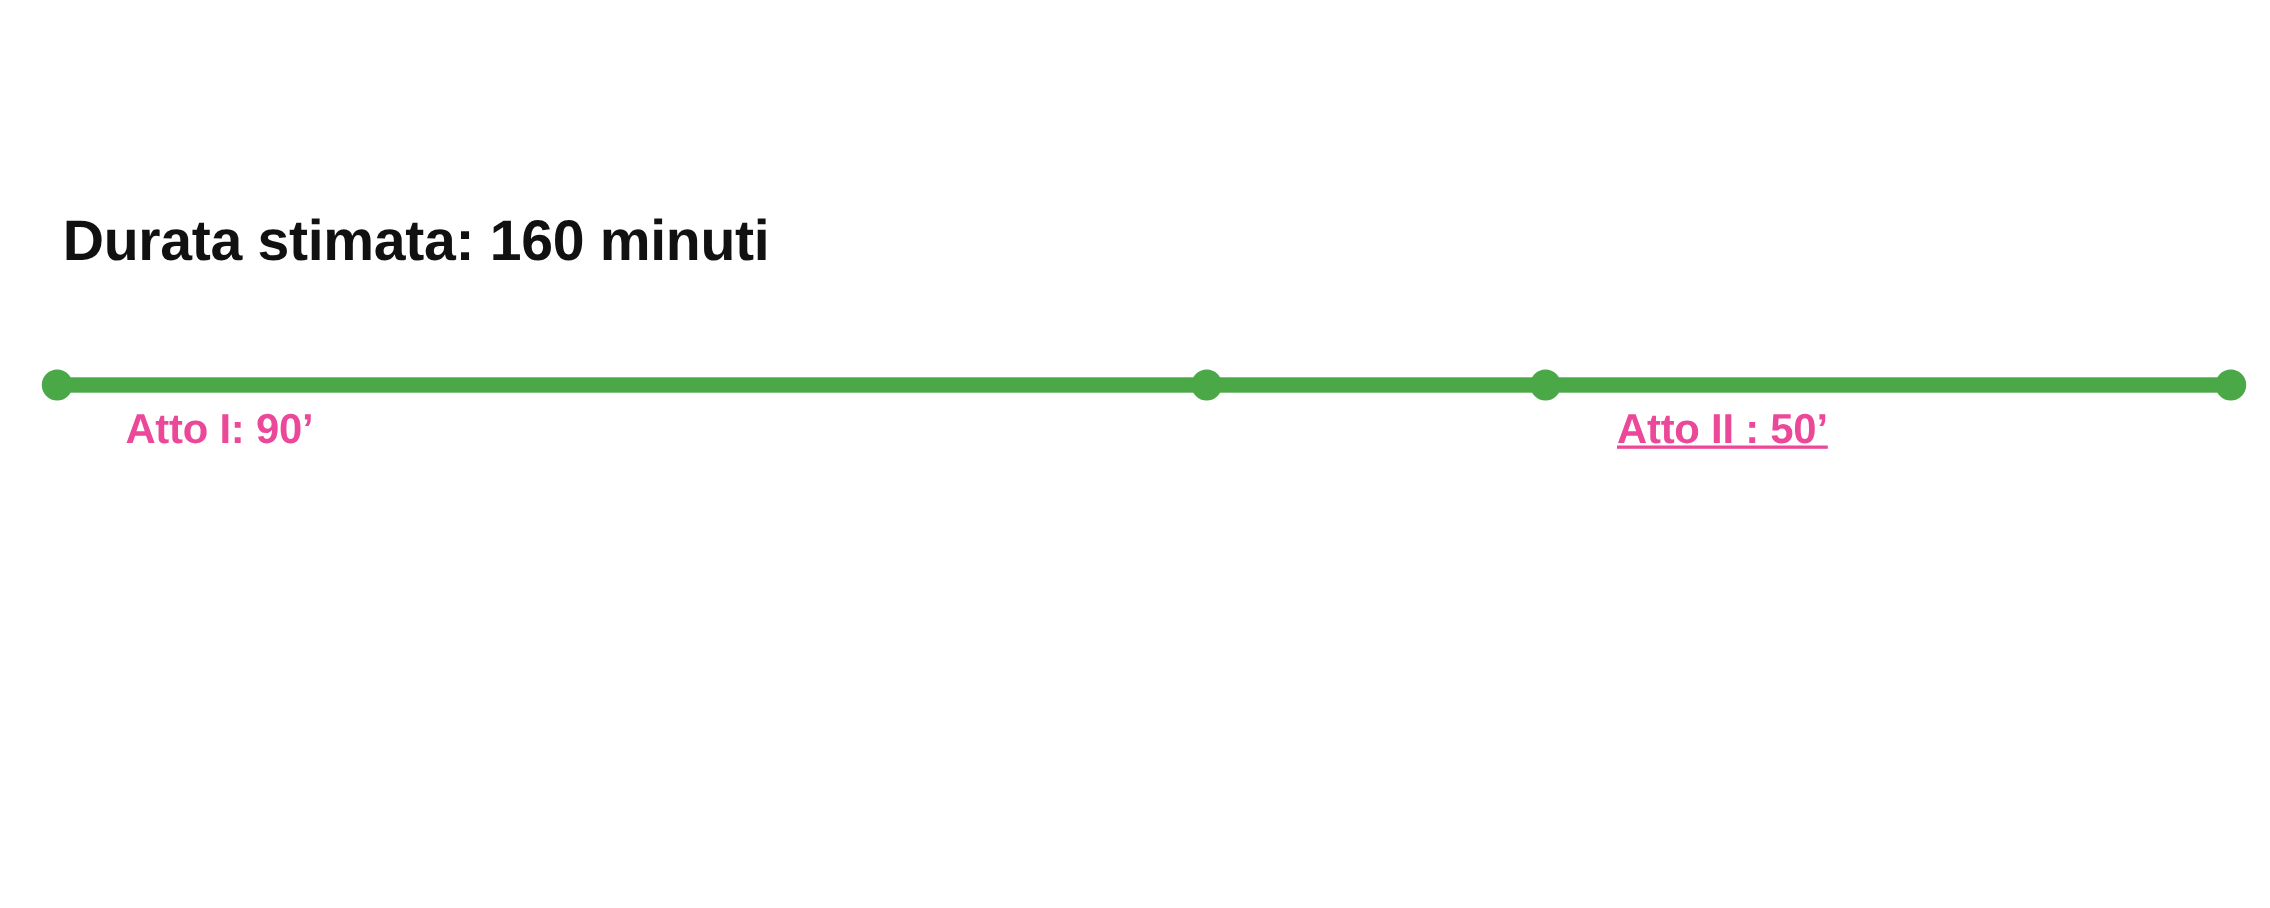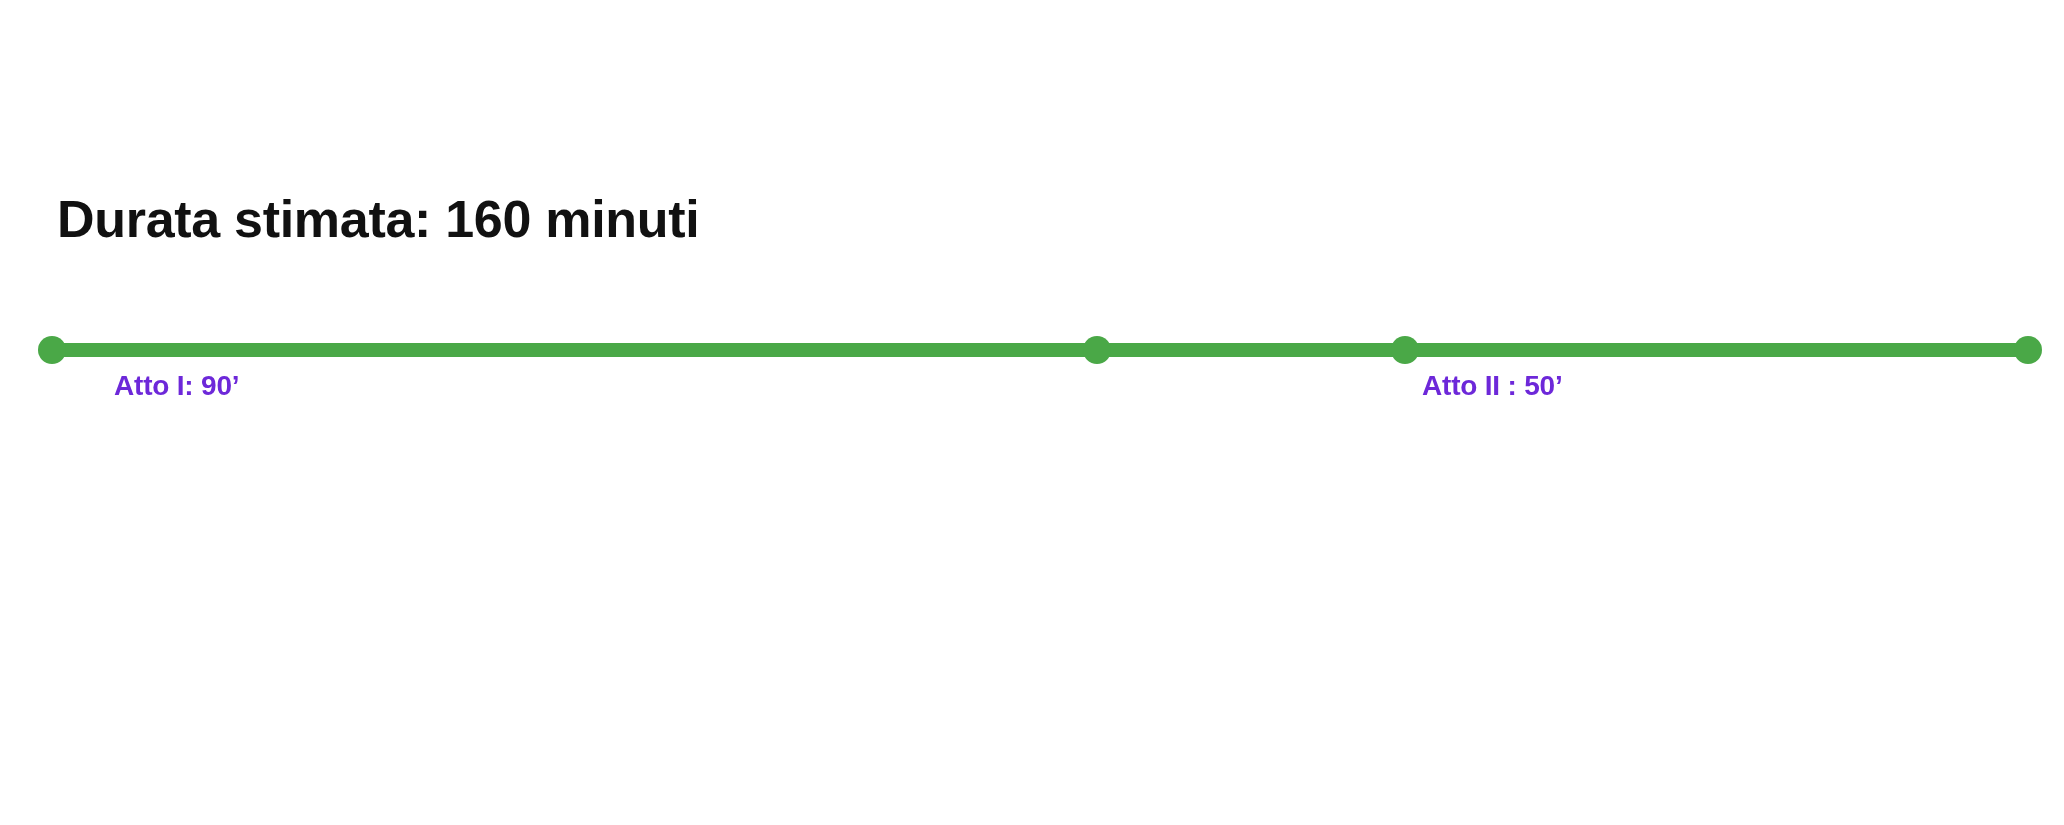--- a/index.html
+++ b/index.html
@@ -64,24 +64,24 @@
     margin-left: -14px;
     border-radius: 50%;
     background: #4aa847;
   }
 
   
   .seg-label {
     position: absolute;
     top: 372px;
     font-family: "Liberation Sans", sans-serif;
-    font-size: 28px;
+    font-size: 38px;
     font-weight: 700;
     line-height: 1;
-    color: #6d28d9;
+    color: #ec4899;
     letter-spacing: -0.2px;
     white-space: nowrap;
   }
 </style>
 </head>
 <body>
 
 <div id="stage">
 
   <div class="title">Durata stimata: 160 minuti</div>
@@ -91,16 +91,16 @@
     <div class="timeline-track"></div>
 
     <div class="timeline-dot" style="left:52px;"></div>
     <div class="timeline-dot" style="left:1097px;"></div>
     <div class="timeline-dot" style="left:1405px;"></div>
     <div class="timeline-dot" style="left:2028px;"></div>
 
     <div class="seg-label" style="left:114px;">Atto I: 90’</div>
 
 
-    <div class="seg-label" style="left:1422px;">Atto II : 50’</div>
+    <div class="seg-label" style="left:1470px;text-decoration:underline;">Atto II : 50’</div>
 
   </div>
 </div>
 
 </body></html>

